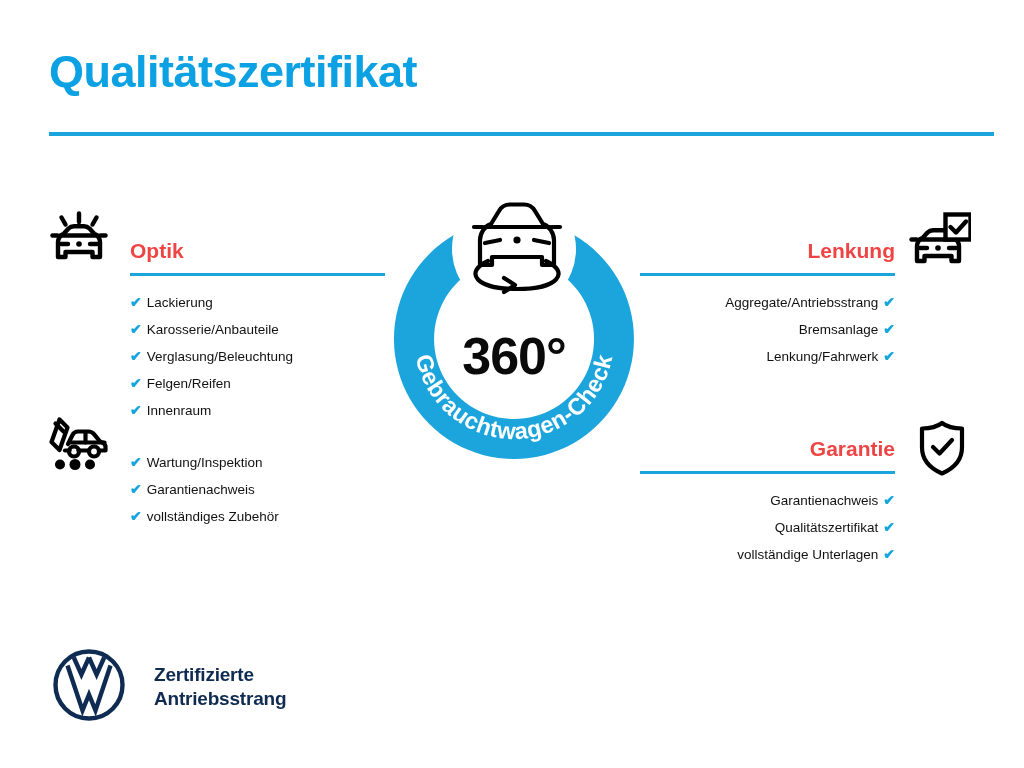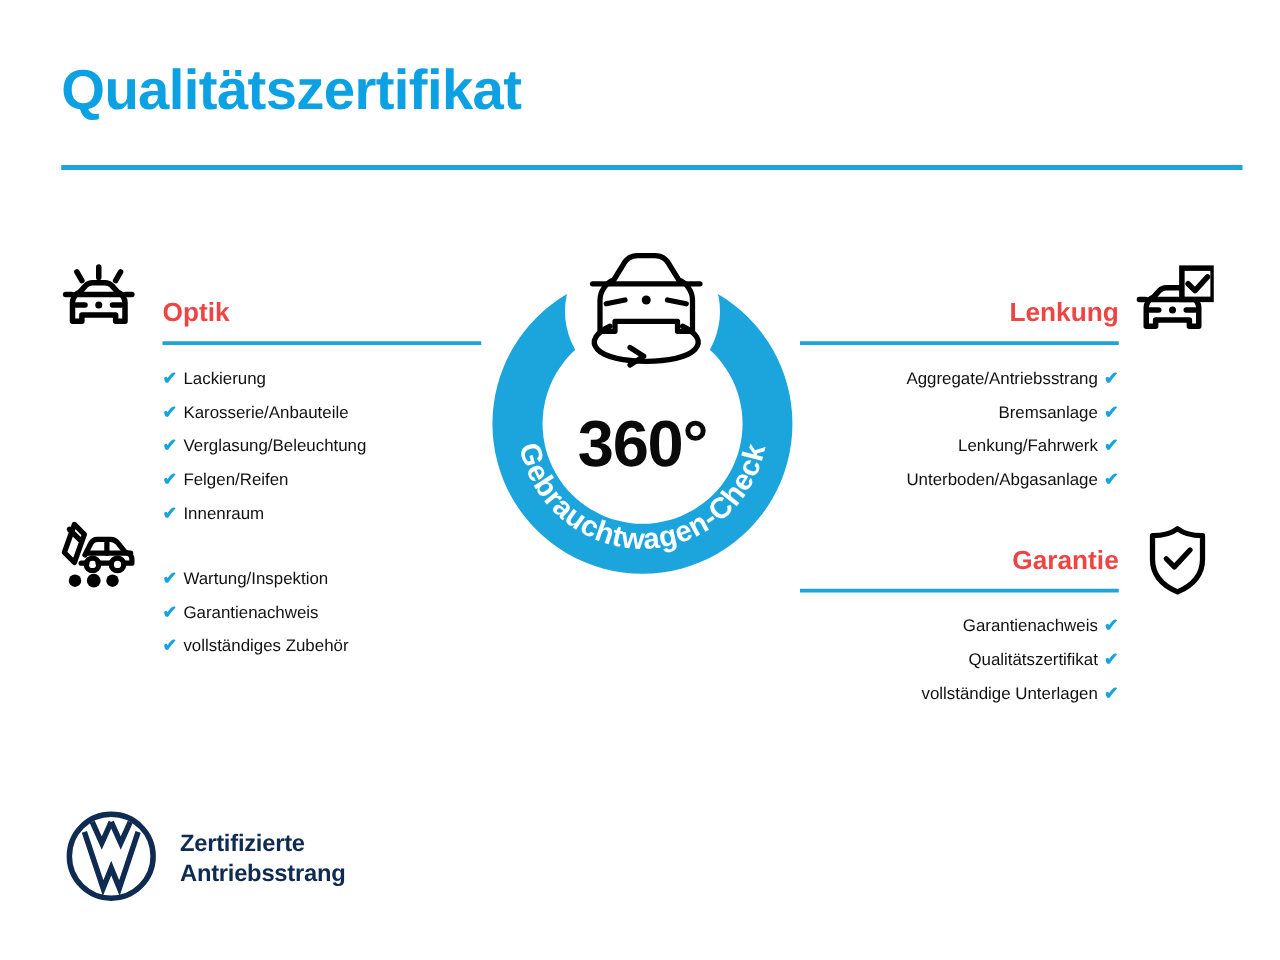--- a/index.html
+++ b/index.html
@@ -124,21 +124,21 @@
 
   
   #vw-block {
     position: absolute;
     left: 52px;
     top: 648px;
     display: flex;
     align-items: center;
   }
   #vw-wordmark {
-    margin-left: 18px;
+    margin-left: 28px;
     font-size: 19px;
     font-weight: bold;
     line-height: 24px;
     color: #0F2B52;
     letter-spacing: -0.2px;
   }
 </style>
 </head>
 <body>
 
@@ -233,21 +233,20 @@
 
 <div class="section sec-right" id="sec-technik">
   <div class="sec-head">
     <div class="sec-title">Lenkung</div>
     <div class="sec-rule"></div>
   </div>
   <ul class="sec-list">
     <li><span>Aggregate/Antriebsstrang</span><span class="check">✔</span></li>
     <li><span>Bremsanlage</span><span class="check">✔</span></li>
     <li><span>Lenkung/Fahrwerk</span><span class="check">✔</span></li>
-    <li><span>Unterboden/Abgasanlage</span><span class="check">✔</span></li>
   </ul>
 </div>
 
 <div class="section sec-right" id="sec-garantie">
   <div class="sec-head">
     <div class="sec-title">Garantie</div>
     <div class="sec-rule"></div>
   </div>
   <ul class="sec-list">
     <li><span>Garantienachweis</span><span class="check">✔</span></li>

